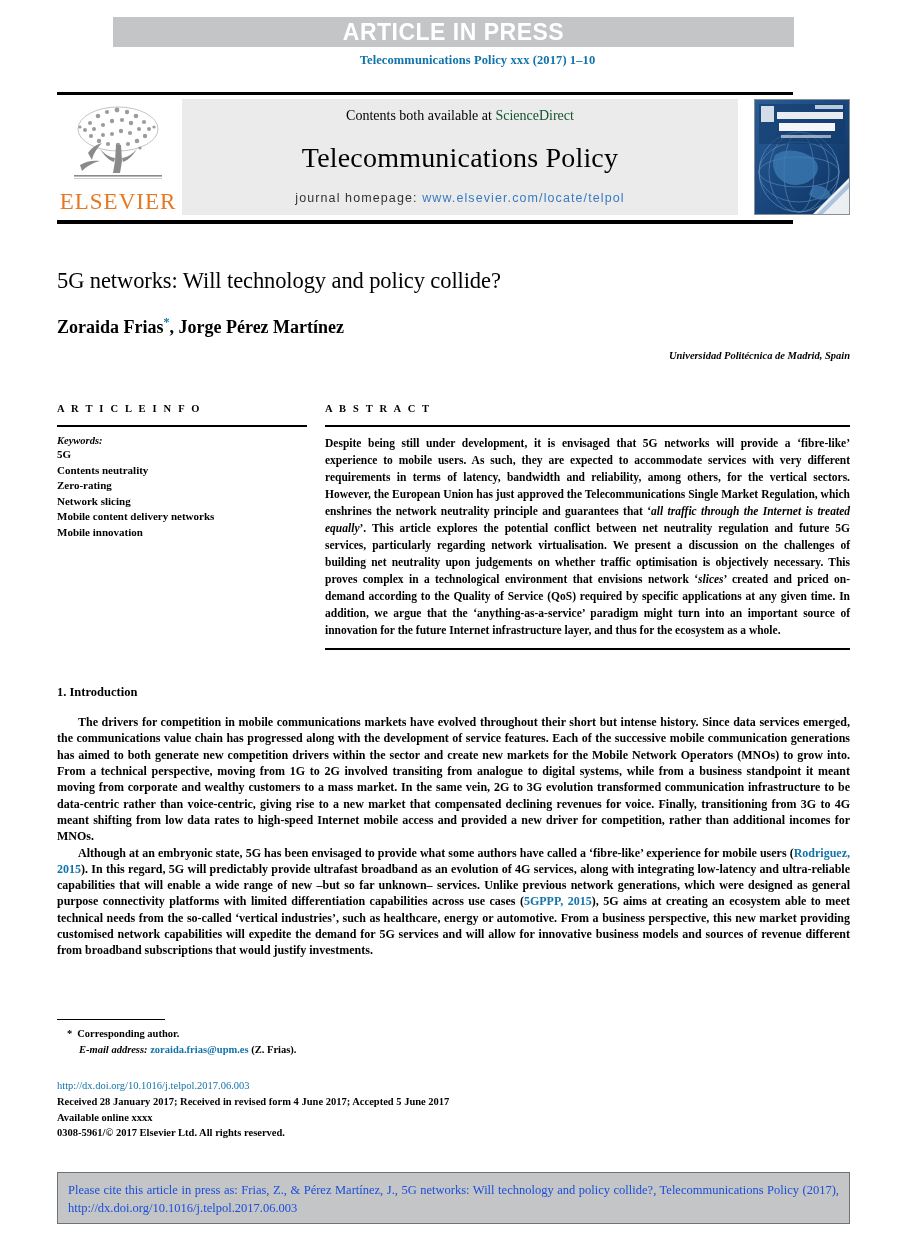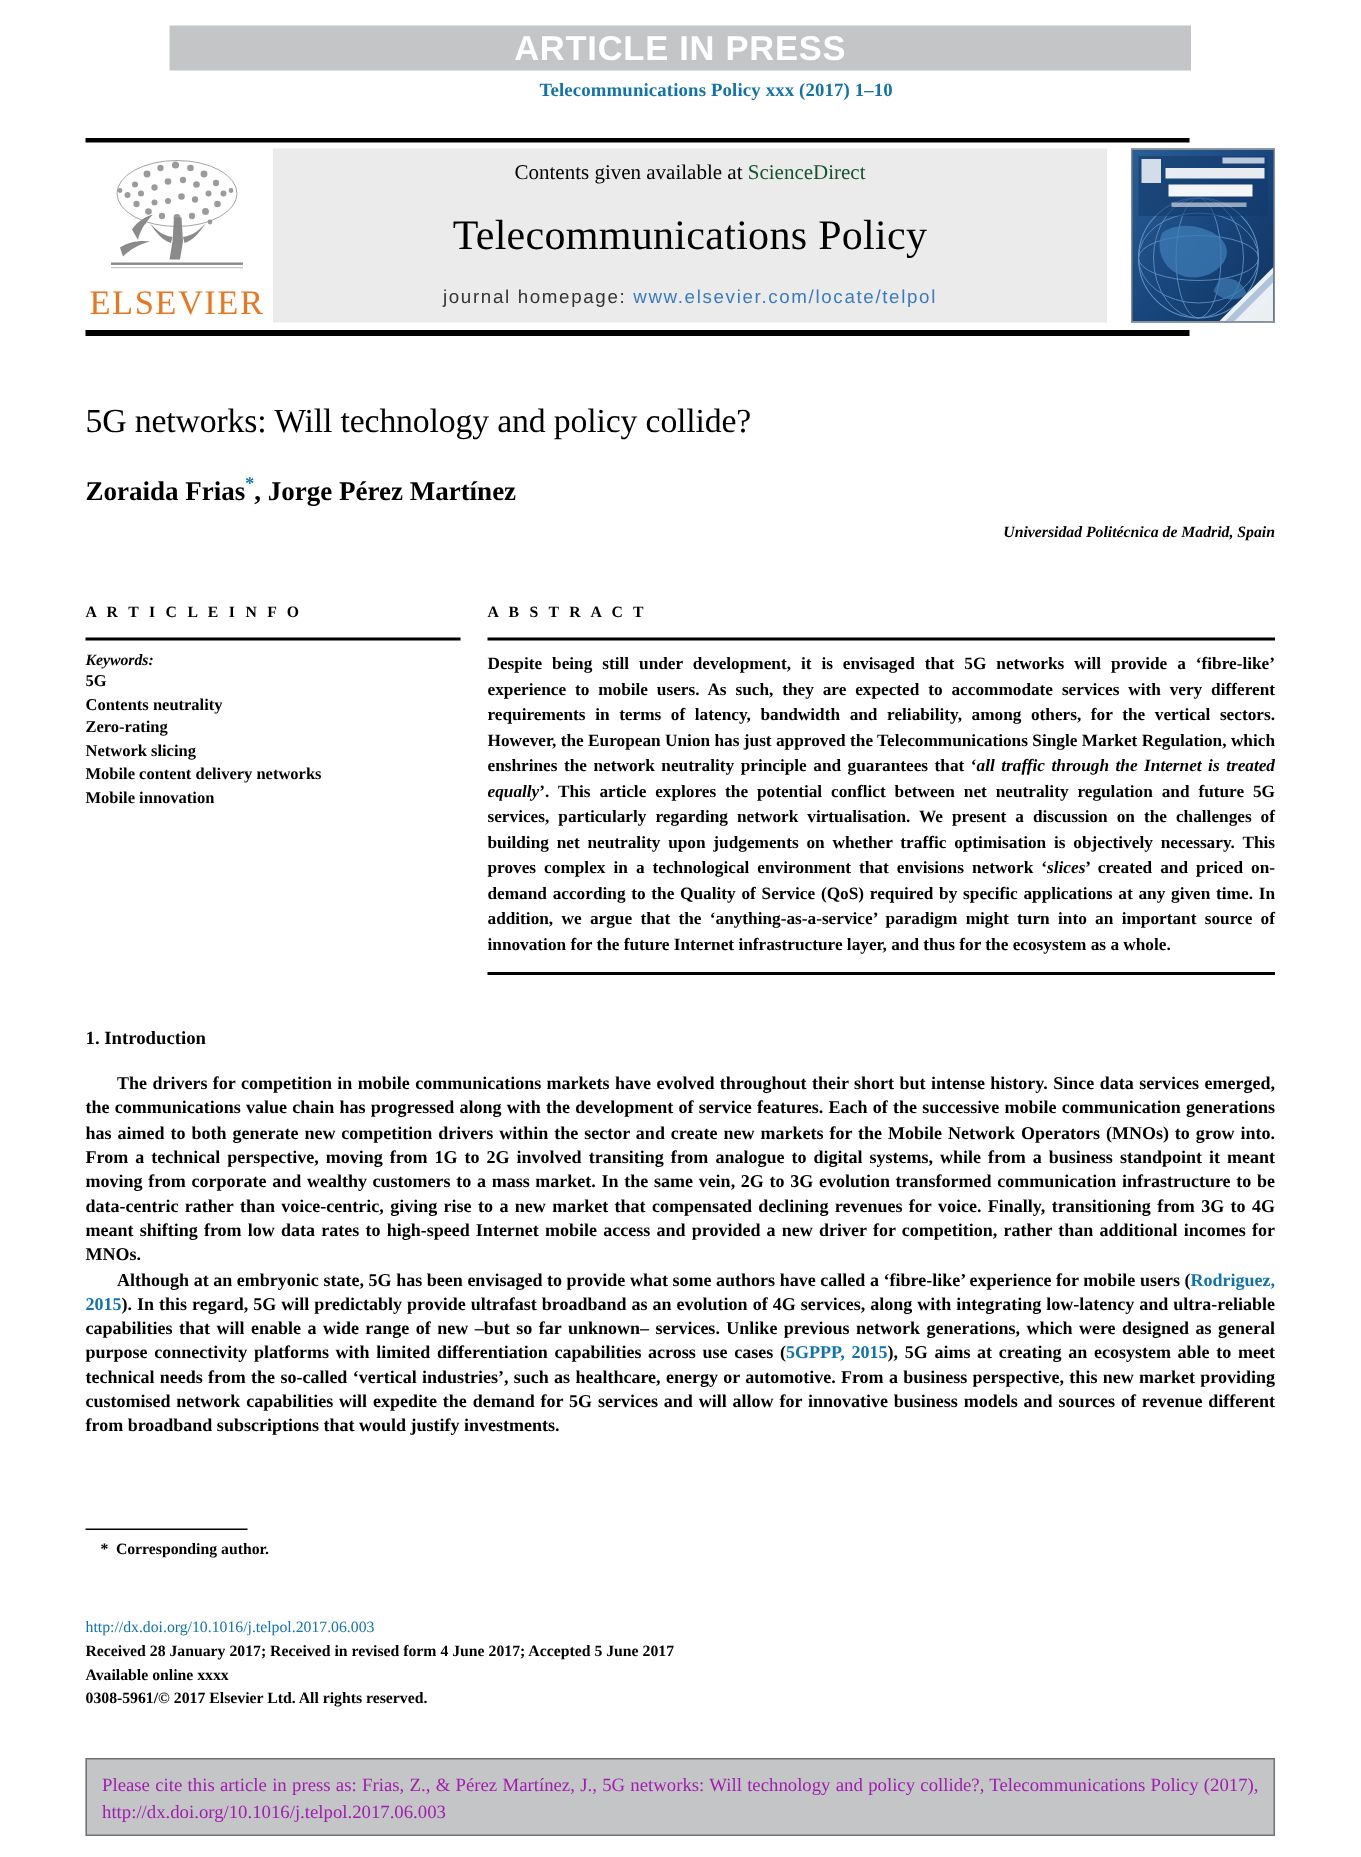--- a/index.html
+++ b/index.html
@@ -283,21 +283,21 @@
     height: 52px;
     box-sizing: border-box;
     background: #c3c5c7;
     border: 1px solid #6e7275;
     padding: 8px 10px 0 10px;
   }
   .cite-box-text {
     font-size: 12.5px;
     line-height: 1.46;
     text-align: justify;
-    color: #a21caf;
+    color: #1d4ed8;
   }
 </style>
 </head>
 <body>
 
 <div class="press-band">
   <span class="press-band-text">ARTICLE IN PRESS</span>
 </div>
 
 <div class="running-head">
@@ -352,21 +352,21 @@
           <path d="M12 62 C18 58 26 57 32 58 C24 60 18 64 14 68 Z"></path>
           <rect x="6" y="72" width="88" height="1.6"></rect>
           <rect x="6" y="75" width="88" height="0.8" opacity="0.5"></rect>
         </g>
       </svg>
       <div class="elsevier-word">ELSEVIER</div>
     </div>
 
     <div class="journal-box">
       <div class="contents-line">
-        <span>Contents given available at </span><span class="contents-link">ScienceDirect</span>
+        <span>Contents both available at </span><span class="contents-link">ScienceDirect</span>
       </div>
       <div class="journal-name">Telecommunications Policy</div>
       <div class="homepage-line">
         <span>journal homepage: </span><span class="homepage-url">www.elsevier.com/locate/telpol</span>
       </div>
     </div>
 
     <div class="cover-thumb">
       <svg viewBox="0 0 94 116" width="94" height="116">
         <defs>
@@ -446,20 +446,24 @@
   <p class="para">
     <span>Although at an embryonic state, 5G has been envisaged to provide what some authors have called a ‘fibre-like’ experience for mobile users (</span><span class="cite-link">Rodriguez, 2015</span><span>). In this regard, 5G will predictably provide ultrafast broadband as an evolution of 4G services, along with integrating low-latency and ultra-reliable capabilities that will enable a wide range of new –but so far unknown– services. Unlike previous network generations, which were designed as general purpose connectivity platforms with limited differentiation capabilities across use cases (</span><span class="cite-link">5GPPP, 2015</span><span>), 5G aims at creating an ecosystem able to meet technical needs from the so-called ‘vertical industries’, such as healthcare, energy or automotive. From a business perspective, this new market providing customised network capabilities will expedite the demand for 5G services and will allow for innovative business models and sources of revenue different from broadband subscriptions that would justify investments.</span>
   </p>
 </div>
 
 <div class="footnote-block">
   <hr class="fn-rule">
   <div class="fn-line">
     <span class="fn-star">*</span><span>Corresponding author.</span>
   </div>
+  <div class="fn-line" style="padding-left:22px">
+    <span class="fn-em">E-mail address:</span>
+    <span class="fn-mail">zoraida.frias@upm.es</span><span> (Z. Frias).</span>
+  </div>
 </div>
 
 <div class="imprint-block">
   <div class="imprint-doi">http://dx.doi.org/10.1016/j.telpol.2017.06.003</div>
   <div class="imprint-line">Received 28 January 2017; Received in revised form 4 June 2017; Accepted 5 June 2017</div>
   <div class="imprint-line">Available online xxxx</div>
   <div class="imprint-line">0308-5961/© 2017 Elsevier Ltd. All rights reserved.</div>
 </div>
 
 <div class="cite-box">

